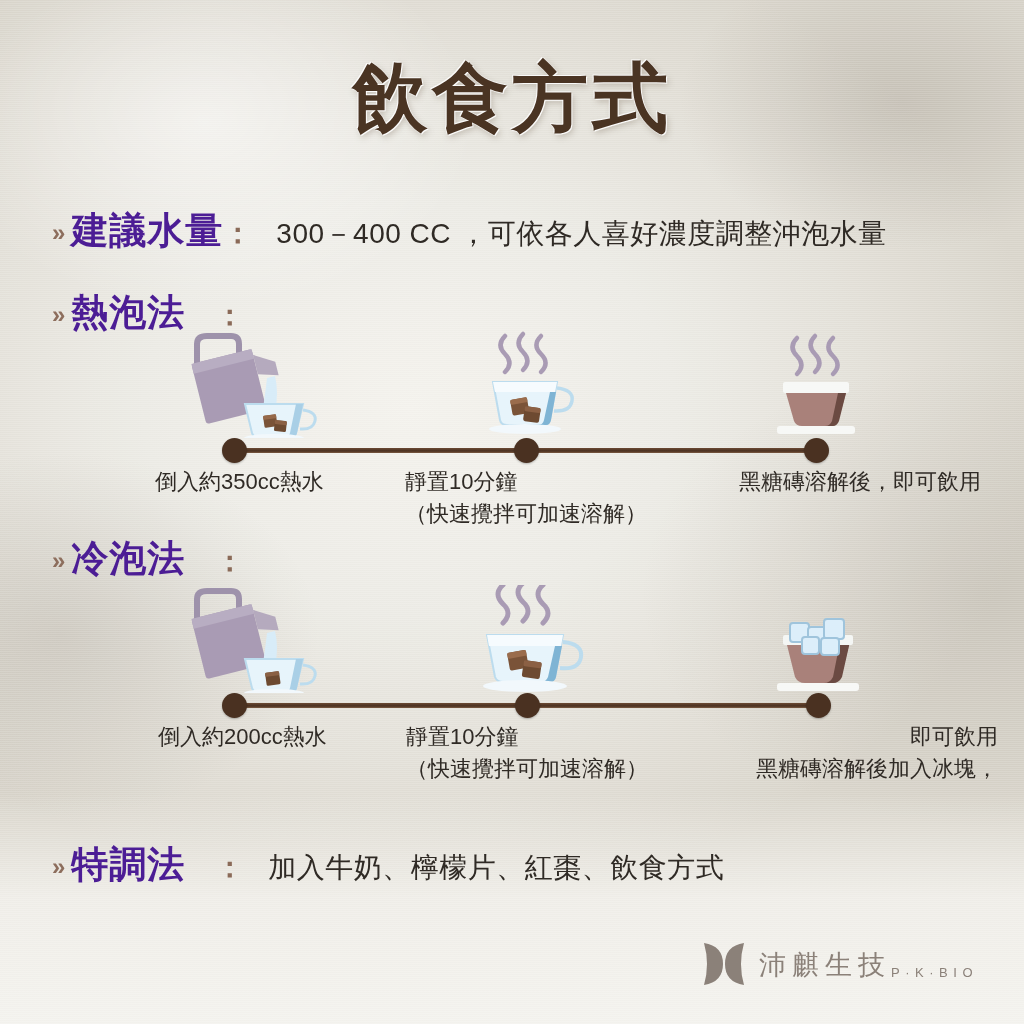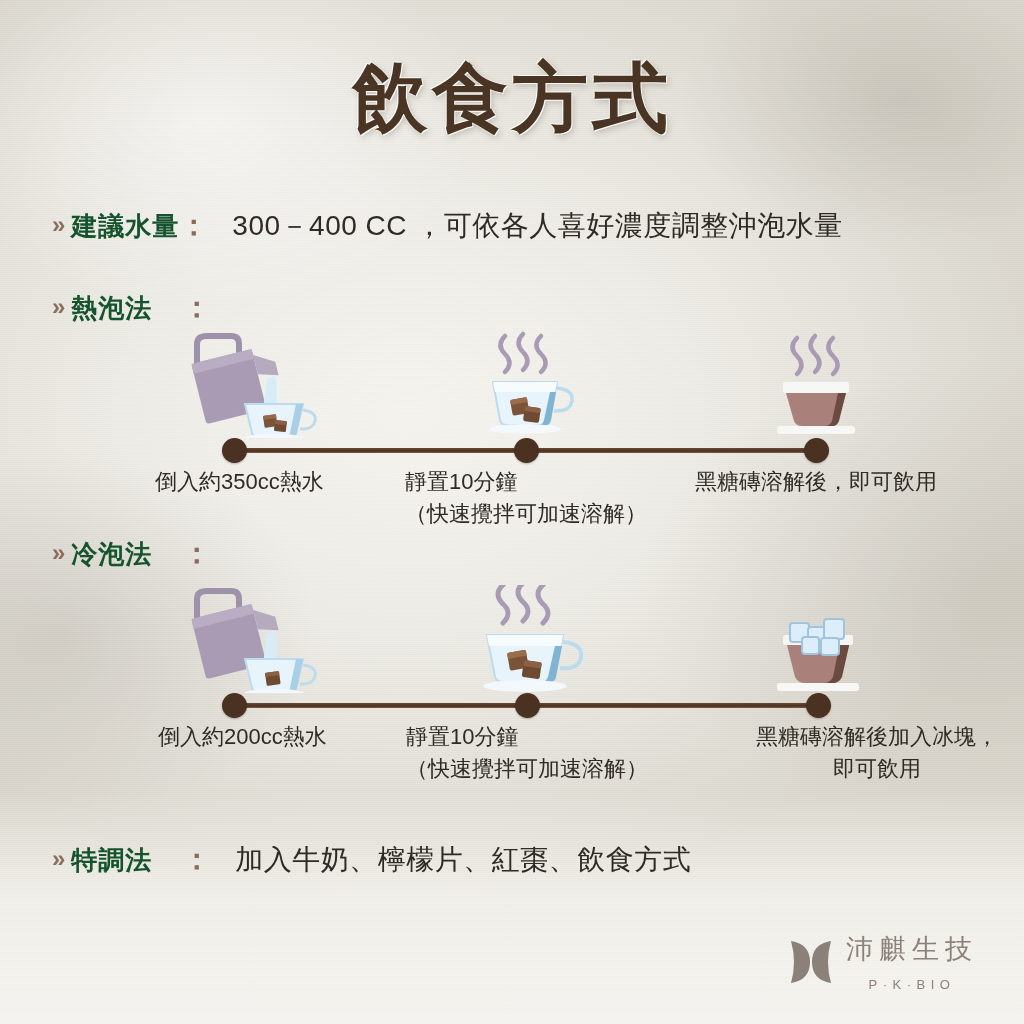--- a/index.html
+++ b/index.html
@@ -83,23 +83,23 @@
     white-space: nowrap;
   }
   .chev {
     color: #8d6e5d;
     font-size: 24px;
     font-weight: bold;
     margin-right: 6px;
     transform: translateY(-2px);
   }
   .key {
-    color: #14532d;
+    color: #4c1d95;
     font-weight: bold;
-    font-size: 26px;
+    font-size: 37px;
     letter-spacing: 1px;
   }
   .colon {
     color: #8a6a58;
     font-weight: bold;
     font-size: 29px;
   }
   .colon.pad { margin-left: 30px; }
   .val {
     color: #2f2a25;
@@ -152,33 +152,33 @@
   }
   .tl-caption {
     position: absolute;
     top: 136px;
     font-size: 22px;
     color: #2f2a25;
     line-height: 1.45;
     white-space: nowrap;
   }
   .tl-caption.center { transform: translateX(-50%); }
-  .tl-caption.left   { text-align: center; }
+  .tl-caption.left   { text-align: right; }
 
   
   .logo {
     position: absolute;
     right: 46px;
     bottom: 32px;
     display: flex;
     align-items: center;
     gap: 12px;
     color: #8b8179;
   }
-  .logo-text { display: flex; flex-direction: column; align-items: flex-start; }
+  .logo-text { display: flex; flex-direction: row; align-items: flex-start; }
   .logo-cn {
     font-size: 27px;
     letter-spacing: 6px;
     color: #8b8179;
     line-height: 1.1;
   }
   .logo-en {
     font-size: 13px;
     letter-spacing: 5.5px;
     color: #8b8179;
@@ -289,21 +289,21 @@
           </g>
 
           <rect x="22" y="52" width="66" height="11" rx="2" fill="#f7f8f6"></rect>
 
           <path d="M25 63 L85 63 L77 91 Q75 96 69 96 L41 96 Q35 96 33 91 Z" fill="#a9817a"></path>
           <path d="M77 63 L71 91 Q69 96 64 96 L72 96 Q76 96 78 91 L85 63 Z" fill="#6b4a42"></path>
 
           <rect x="16" y="96" width="78" height="8" rx="3" fill="#f7f8f6"></rect>
         </svg>
       </div>
-      <div class="tl-caption center" style="left:816px">
+      <div class="tl-caption center" style="left:860px">
         <div>黑糖磚溶解後，即可飲用</div>
       </div>
     </div>
 
     <div class="line-row" id="row-cold">
       <span class="chev">»</span>
       <span class="key">冷泡法</span>
       <span class="colon pad">：</span>
     </div>
 
@@ -376,22 +376,22 @@
             <rect x="45" y="42" width="18" height="18" rx="3"></rect>
             <rect x="61" y="34" width="20" height="20" rx="3"></rect>
             <rect x="39" y="52" width="17" height="17" rx="3"></rect>
             <rect x="58" y="53" width="18" height="17" rx="3"></rect>
           </g>
 
           <rect x="14" y="98" width="82" height="8" rx="3" fill="#f7f8f6"></rect>
         </svg>
       </div>
       <div class="tl-caption left" style="left:756px">
+        <div>即可飲用</div>
         <div>黑糖磚溶解後加入冰塊，</div>
-        <div>即可飲用</div>
       </div>
     </div>
 
     <div class="line-row" id="row-spec">
       <span class="chev">»</span>
       <span class="key">特調法</span>
       <span class="colon pad">：</span>
       <span class="val">加入牛奶、檸檬片、紅棗、飲食方式</span>
     </div>
 

